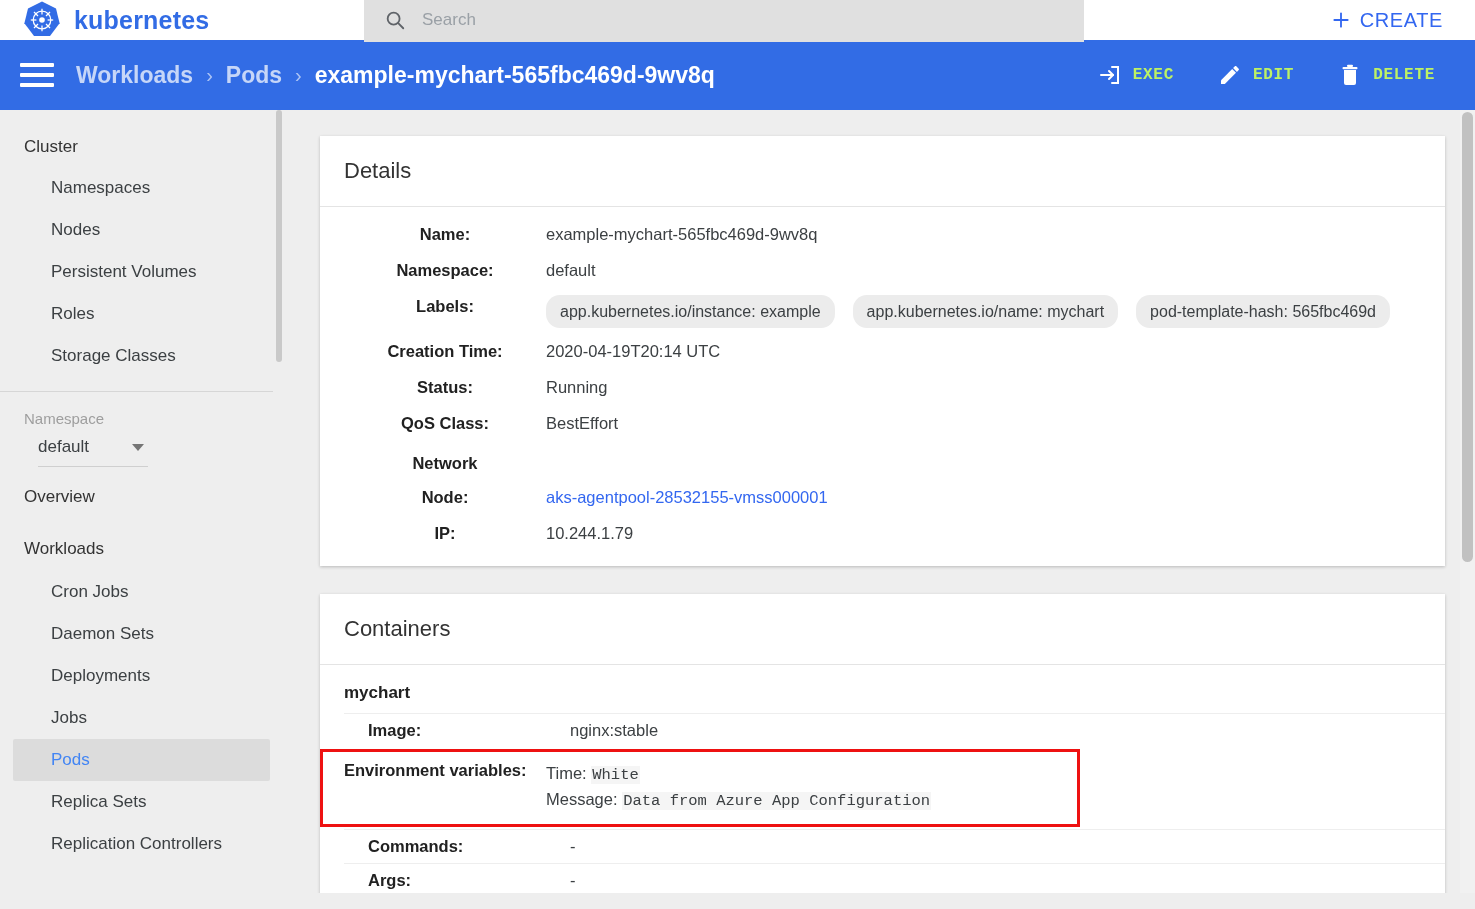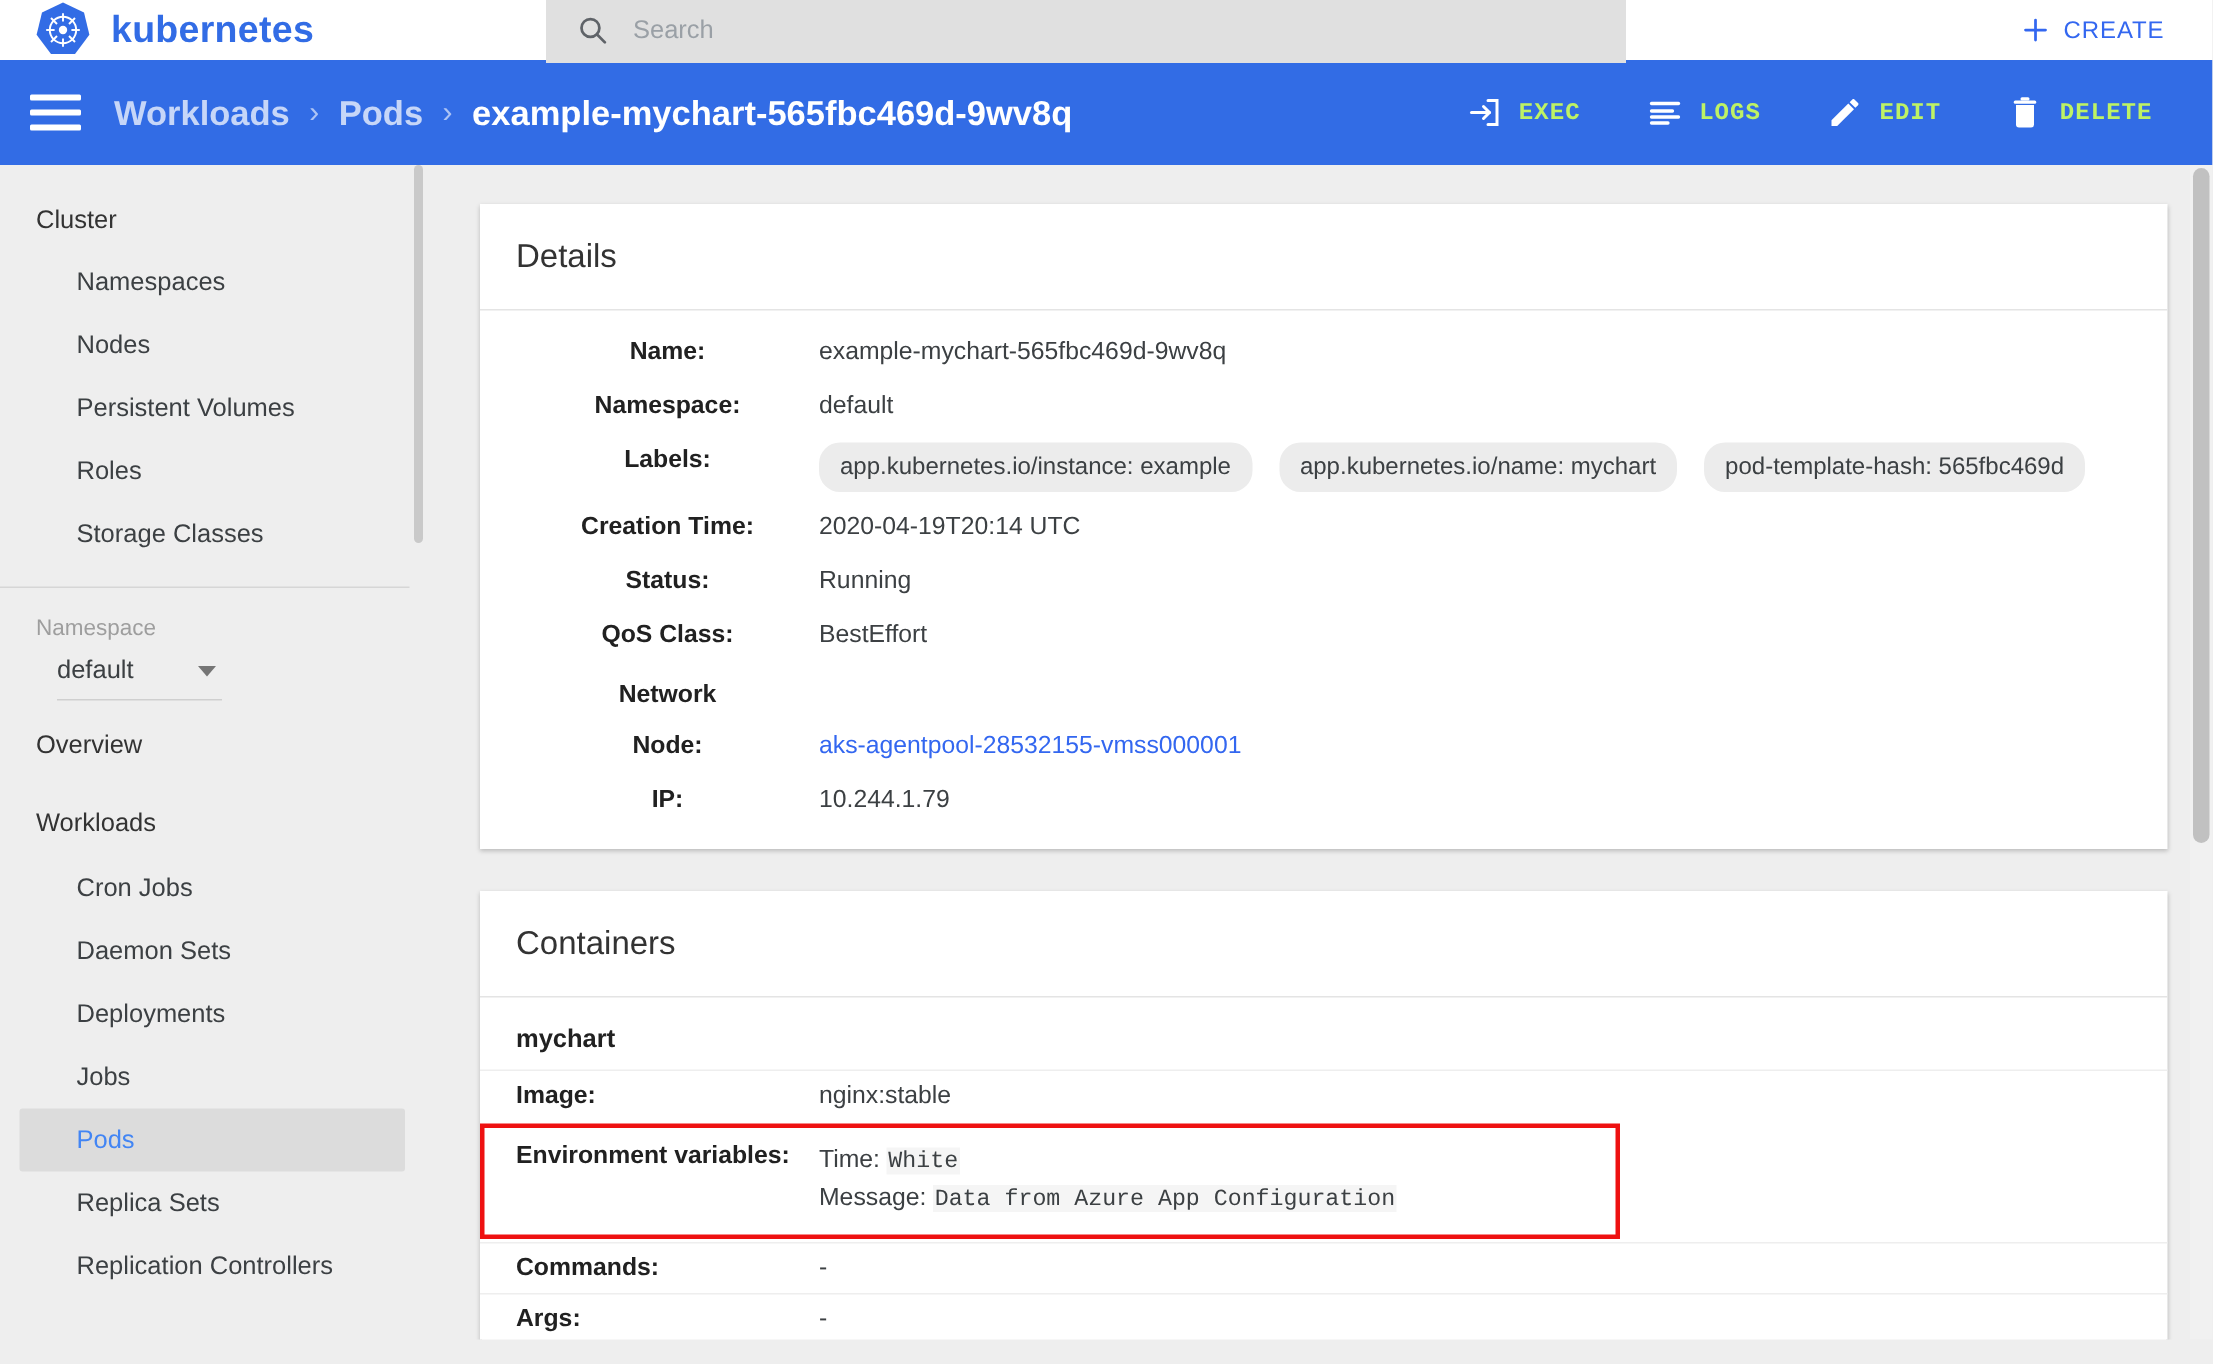--- a/index.html
+++ b/index.html
@@ -49,22 +49,22 @@
   }
   .search-icon { width: 22px; height: 22px; flex: none; color: #5f6368; }
   .search-input {
     border: none; outline: none; background: transparent;
     font-family: "Liberation Sans", sans-serif;
     font-size: 17px; color: #3c4043; width: 100%;
   }
   .search-input::placeholder { color: #9aa0a6; }
   .topbar-spacer { flex: 1 1 auto; }
   .create-btn {
-    display: flex; align-items: flex-end; gap: 9px;
-    color: #3367f0; font-size: 16px; font-weight: 500;
+    display: flex; align-items: center; gap: 9px;
+    color: #3367f0; font-size: 20px; font-weight: 500;
     letter-spacing: .6px;
     background: none; border: none; cursor: pointer;
     padding: 8px 18px 8px 8px;
     font-family: "Liberation Sans", sans-serif;
   }
   .plus-icon { width: 20px; height: 20px; }
 
   
   .actionbar {
     height: 70px;
@@ -227,20 +227,21 @@
 
   .container-name {
     font-size: 17px; font-weight: bold; color: #212121;
     padding: 8px 24px 10px 24px;
   }
   .crow {
     display: flex; align-items: flex-start;
     padding: 7px 24px;
     font-size: 16.5px;
     border-top: 1px solid #eeeeee;
+    margin-left: 24px;
   }
   .crow:first-of-type { border-top: none; }
   .crow-label { flex: 0 0 202px; font-weight: bold; color: #212121; }
   .crow-value { color: #3c4043; flex: 1 1 auto; }
 
   
   .env-highlight {
     position: relative;
     border: 3px solid #ee1111;
     margin: 2px 0 2px 0;
@@ -323,29 +324,20 @@
   <div class="actions">
     <button class="action-btn">
       <svg viewBox="0 0 24 24" fill="none" stroke="#ffffff" stroke-width="2">
         <path d="M14 4h6v16h-6" stroke-linecap="round"></path>
         <line x1="3" y1="12" x2="15" y2="12" stroke-linecap="round"></line>
         <polyline points="11,8 15,12 11,16" stroke-linecap="round" stroke-linejoin="round"></polyline>
       </svg>
       <span>EXEC</span>
     </button>
 
-    <button class="action-btn">
-      <svg viewBox="0 0 24 24" stroke="#ffffff" stroke-width="2.2" stroke-linecap="round">
-        <line x1="3" y1="6" x2="21" y2="6"></line>
-        <line x1="3" y1="11" x2="17" y2="11"></line>
-        <line x1="3" y1="15" x2="21" y2="15"></line>
-        <line x1="3" y1="19" x2="14" y2="19"></line>
-      </svg>
-      <span>LOGS</span>
-    </button>
 
     <button class="action-btn">
       <svg viewBox="0 0 24 24" fill="#ffffff">
         <path d="M3 17.2V21h3.8L18 9.8 14.2 6 3 17.2z"></path>
         <path d="M20.7 7.1c.4-.4.4-1 0-1.4l-2.4-2.4c-.4-.4-1-.4-1.4 0l-1.8 1.8L18.9 8.9l1.8-1.8z"></path>
       </svg>
       <span>EDIT</span>
     </button>
 
     <button class="action-btn">

